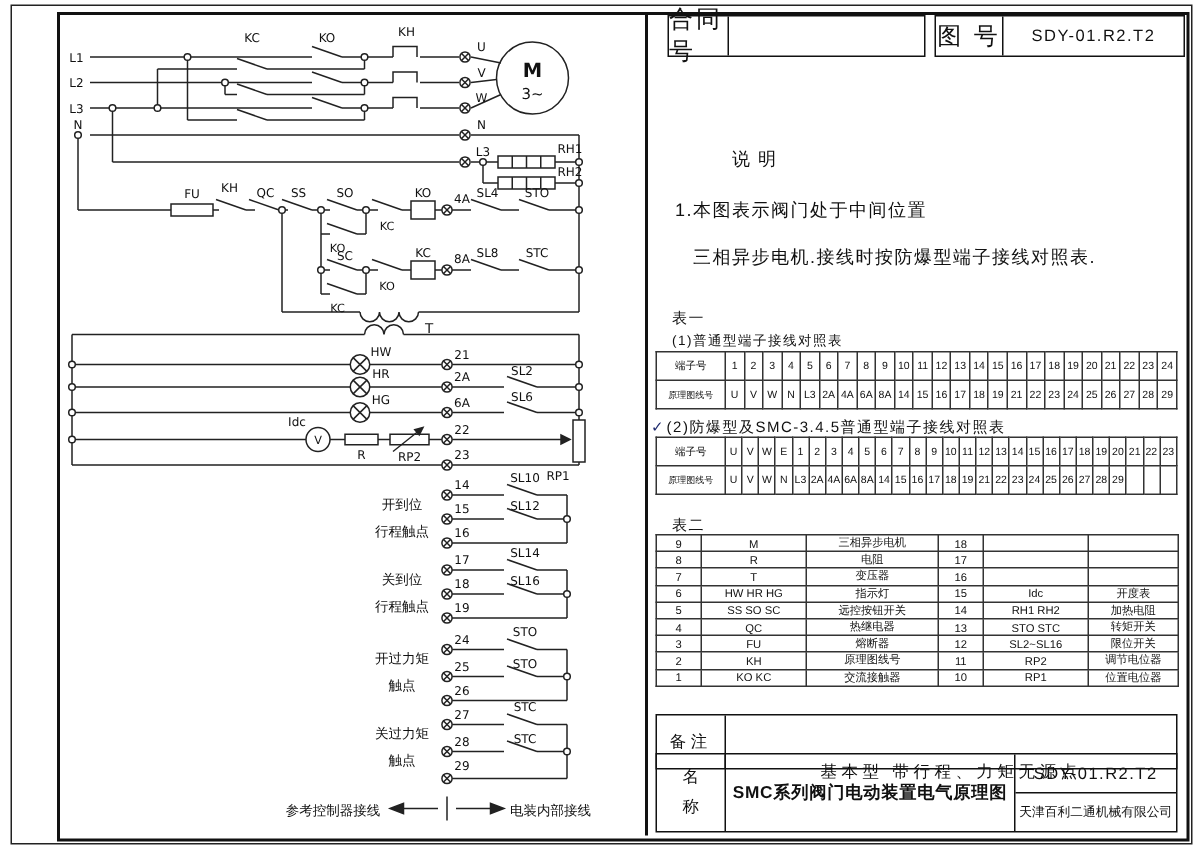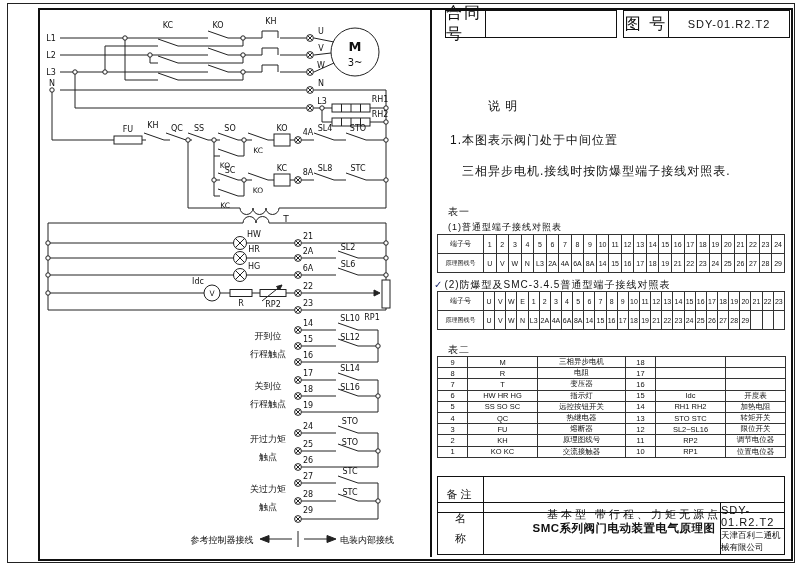--- a/index.html
+++ b/index.html
@@ -27,21 +27,21 @@
   
   .ct{position:absolute;width:348px;}
   .ct td{border:1px solid #333;font-size:7.5px;text-align:center;padding:0;height:10.2px;overflow:hidden;white-space:nowrap;}
   
   .blk{position:absolute;display:flex;border:1.5px solid #111;box-sizing:border-box;}
   .blk .bcell{display:flex;align-items:center;justify-content:center;box-sizing:border-box;}
   .vlabel{width:46px;border-right:1.5px solid #111;font-size:11px;letter-spacing:3px;}
   .vlabel2{width:46px;border-right:1.5px solid #111;font-size:11px;}
   .vlabel2 span{display:block;width:13px;line-height:1.8;text-align:center;word-break:break-all;}
   .remark-text{flex:1;font-size:11px;letter-spacing:3px;margin-top:37px;}
-  .name-mid{width:193px;border-right:1.5px solid #111;font-size:11.5px;font-weight:bold;letter-spacing:0.5px;white-space:nowrap;margin-left:44px;}
+  .name-mid{width:193px;border-right:1.5px solid #111;font-size:11.5px;font-weight:bold;letter-spacing:0.5px;white-space:nowrap;}
   .name-right{flex:1;display:flex;flex-direction:column;}
   .nr-top{flex:1;display:flex;align-items:center;justify-content:center;font-size:11px;letter-spacing:1px;border-bottom:1.5px solid #111;}
   .nr-bot{flex:1;display:flex;align-items:center;justify-content:center;font-size:8.5px;}
   
   svg text{font-family:"DejaVu Sans","Liberation Sans",sans-serif;fill:#111;}
   .t8{font-size:8px;} .t7{font-size:7.5px;} .t9{font-size:9px;} .t13{font-size:13px;font-weight:bold;} .t10{font-size:10px;}
 </style>
 </head>
 <body>
 

